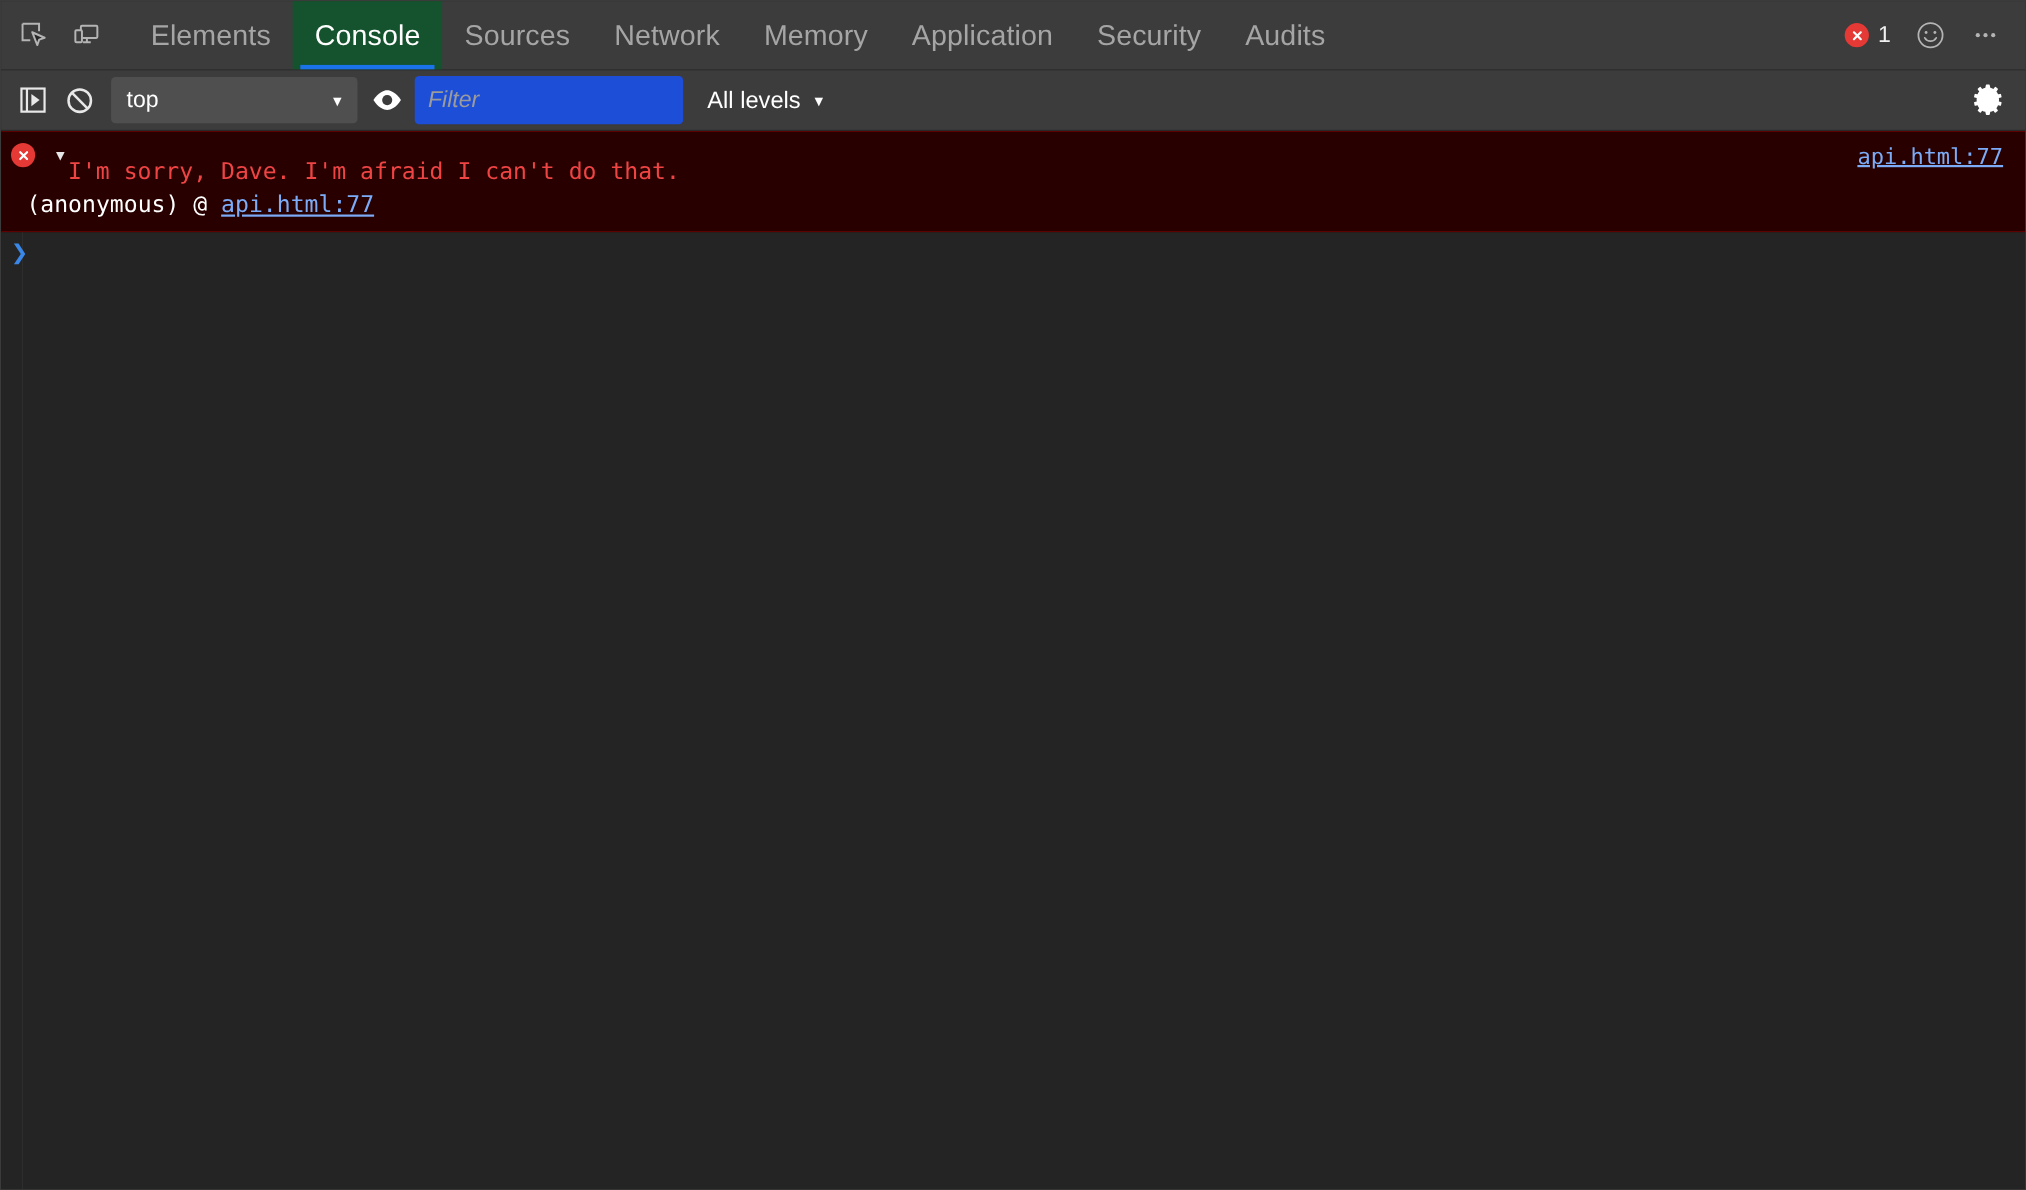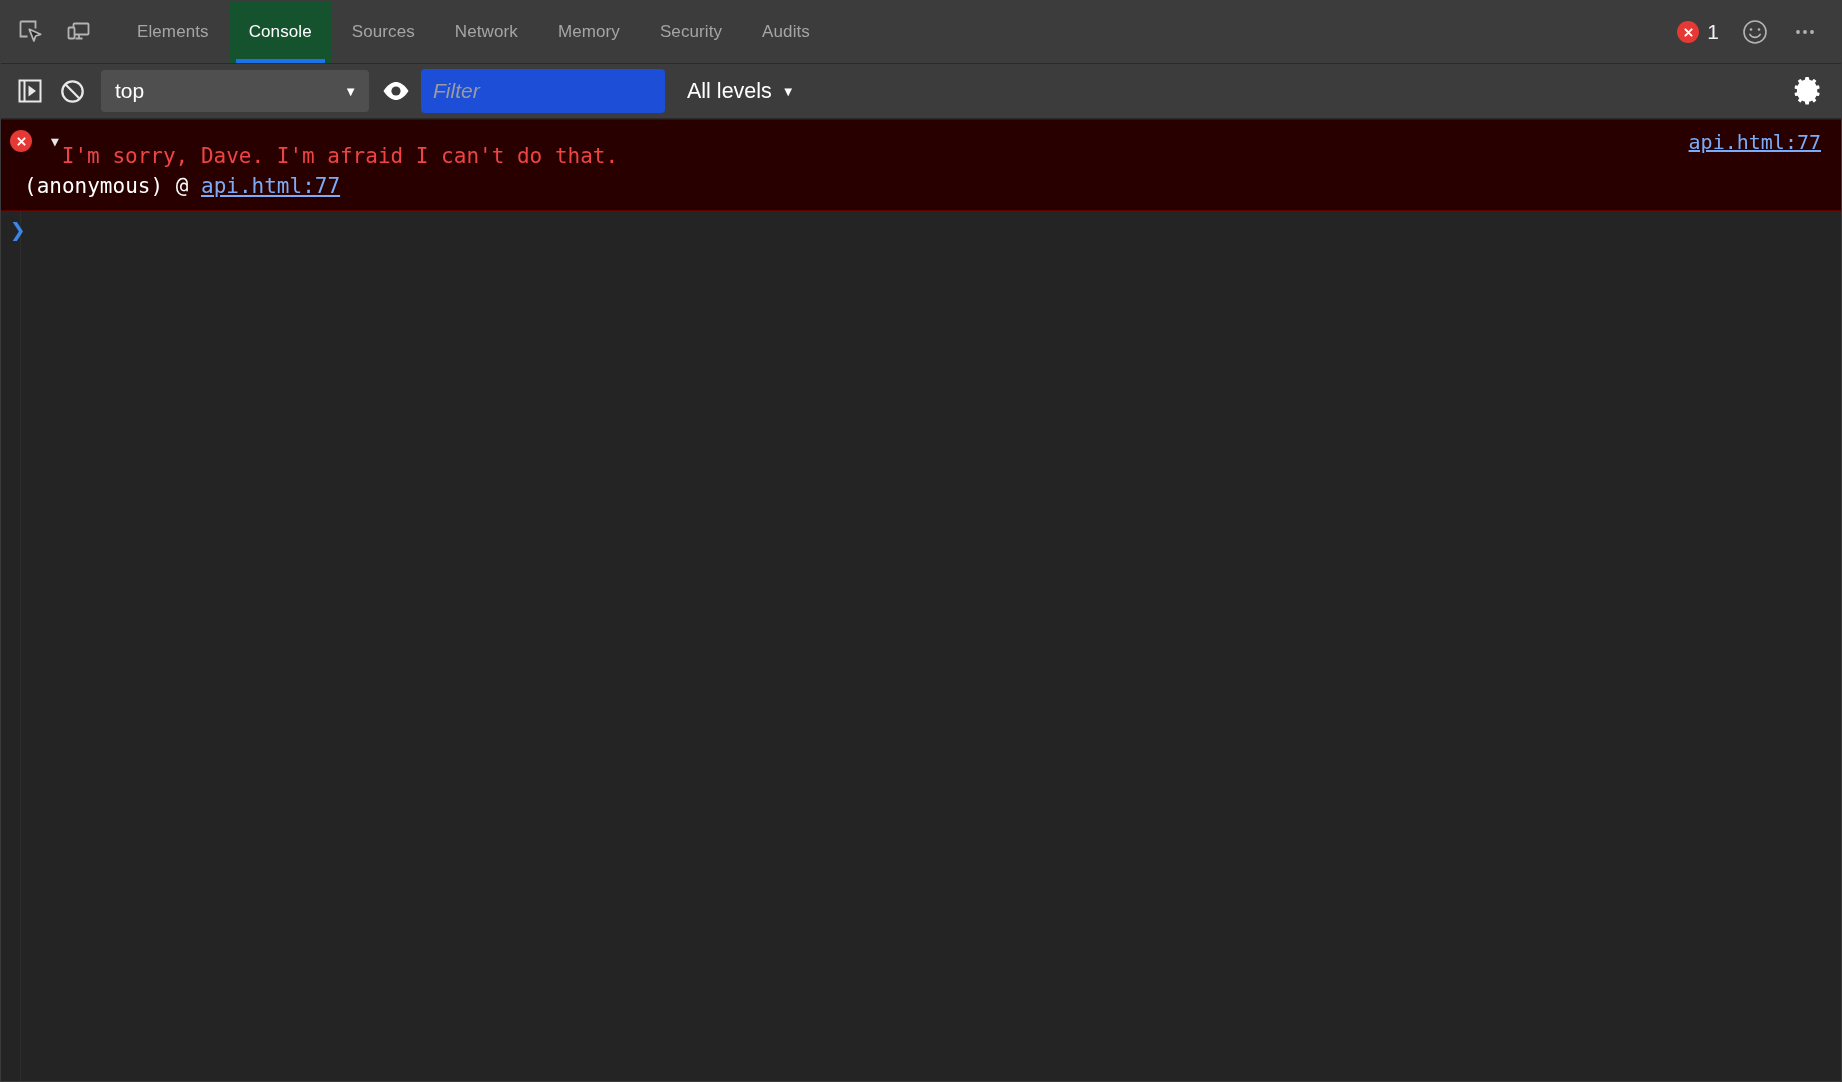--- a/index.html
+++ b/index.html
@@ -54,21 +54,21 @@
 
   .tabs {
     display: flex;
     align-items: stretch;
     margin-left: 16px;
   }
   .tab {
     display: flex;
     align-items: center;
     padding: 0 20px;
-    font-size: 17px;
+    font-size: 26px;
     color: #a5a5a5;
     cursor: pointer;
     position: relative;
     letter-spacing: 0.1px;
     white-space: nowrap;
   }
   .tab.selected {
     color: #ffffff;
     background: #14532d;
   }
@@ -129,21 +129,21 @@
     height: 42px;
     display: flex;
     align-items: center;
     justify-content: center;
     border-radius: 2px;
     cursor: pointer;
     flex: none;
   }
 
   .context-select {
-    width: 268px;
+    width: 224px;
     height: 42px;
     background: #4f4f4f;
     border-radius: 4px;
     display: flex;
     align-items: center;
     padding: 0 12px 0 14px;
     margin-left: 8px;
     margin-right: 6px;
     cursor: pointer;
     box-sizing: border-box;
@@ -349,20 +349,23 @@
         <span>Console</span>
       </div>
       <div class="tab">
         <span>Sources</span>
       </div>
       <div class="tab">
         <span>Network</span>
       </div>
       <div class="tab">
         <span>Memory</span>
+      </div>
+      <div class="tab">
+        <span>Application</span>
       </div>
       <div class="tab">
         <span>Security</span>
       </div>
       <div class="tab">
         <span>Audits</span>
       </div>
     </div>
 
     <div class="tabbar-right">

